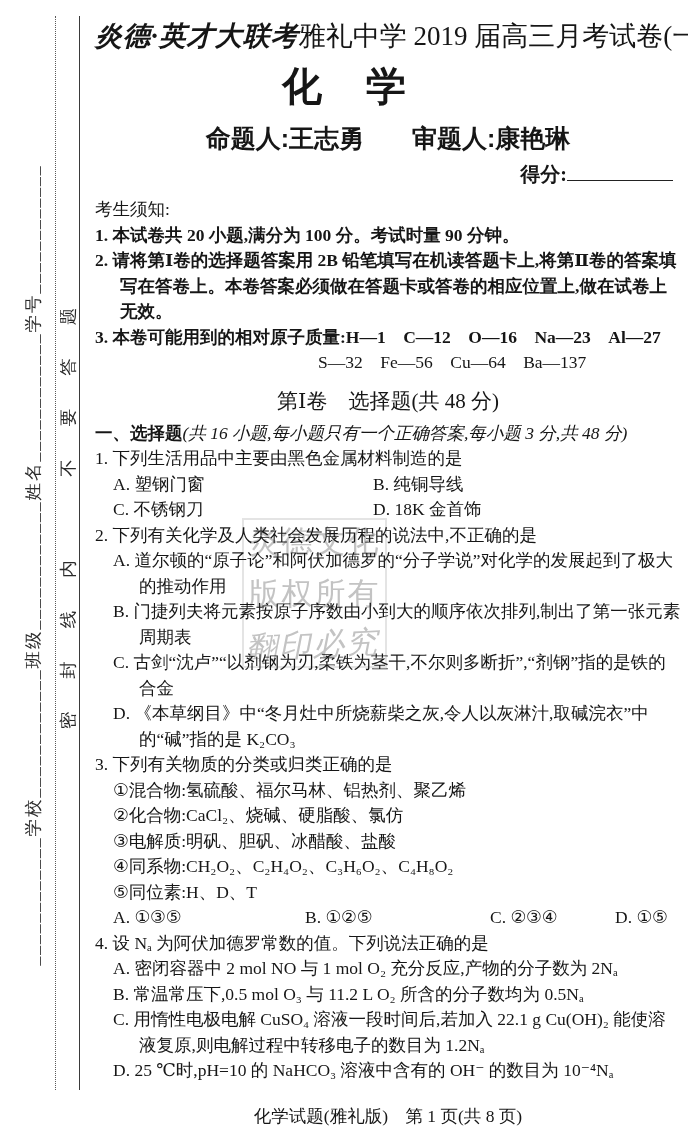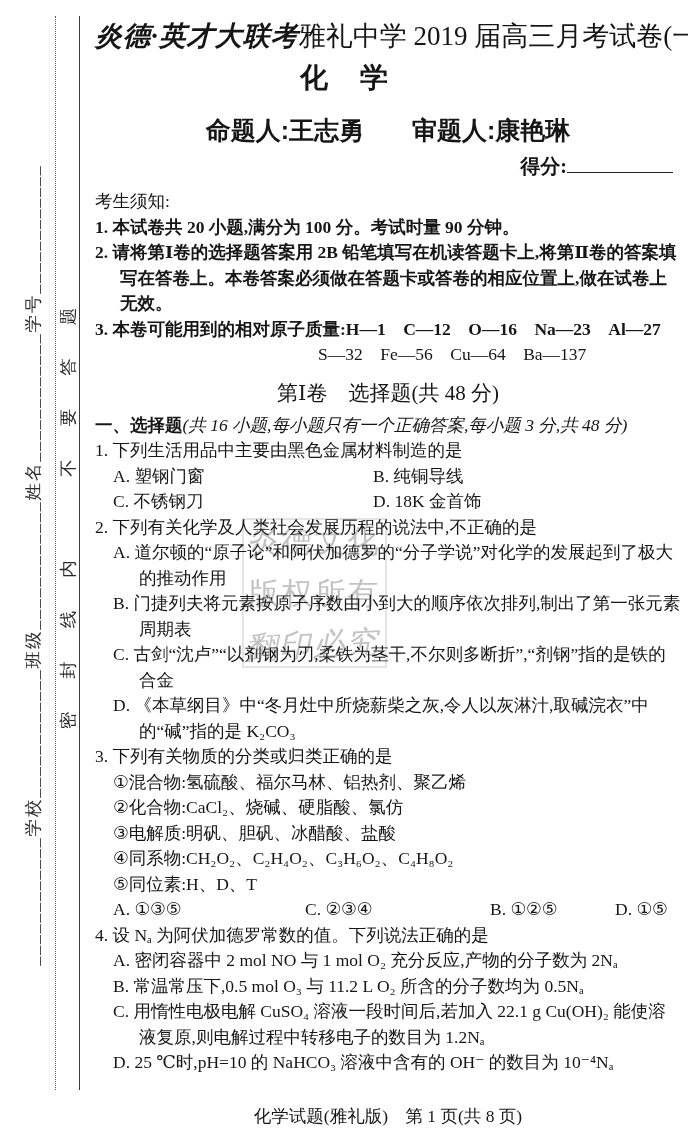--- a/index.html
+++ b/index.html
@@ -31,21 +31,21 @@
     display:flex;flex-direction:column;justify-content:space-between;align-items:center;
     padding:6px 10px;z-index:0;
   }
   .wm-line{font-size:31px;color:#c3c3c3;letter-spacing:2px;line-height:1;white-space:nowrap;}
   .wm-skew{transform:skewX(-14deg) rotate(-3deg);}
 
   
   .content{position:absolute;left:95px;top:18px;width:586px;z-index:1;}
   .h1{font-size:27px;white-space:nowrap;line-height:36px;}
   .h1 .series{font-weight:bold;font-style:italic;letter-spacing:1px;}
-  .subject{font-size:28px;font-weight:bold;text-align:center;position:relative;left:-43px;margin-top:1px;line-height:46px;letter-spacing:2px;}
+  .subject{font-size:40px;font-weight:bold;text-align:center;position:relative;left:-43px;margin-top:9px;line-height:46px;letter-spacing:2px;}
   .persons{display:flex;justify-content:center;gap:48px;font-size:25px;font-weight:bold;margin-top:13px;line-height:32px;}
   .score-row{margin-top:7px;text-align:right;padding-right:8px;font-size:20px;font-weight:bold;line-height:27px;font-family:Liberation Serif, serif;}
   .score-blank{display:inline-block;width:106px;height:4px;border-bottom:1.8px solid #222;vertical-align:baseline;}
 
   .body-text{font-size:17.5px;line-height:25.5px;}
   .notice-title{margin-top:9px;}
   .notice-item{padding-left:25px;text-indent:-25px;font-weight:bold;}
   .masses-line2{padding-left:223px;}
 
   .sec-title{text-align:center;font-size:21px;font-weight:normal;margin:10px 0 5px 0;line-height:30px;}
@@ -118,22 +118,22 @@
   <div class="body-text opt">D. 《本草纲目》中“冬月灶中所烧薪柴之灰,令人以灰淋汁,取碱浣衣”中的“碱”指的是 K₂CO₃</div>
 
   <div class="body-text stem">3. 下列有关物质的分类或归类正确的是</div>
   <div class="body-text subitem">①混合物:氢硫酸、福尔马林、铝热剂、聚乙烯</div>
   <div class="body-text subitem">②化合物:CaCl₂、烧碱、硬脂酸、氯仿</div>
   <div class="body-text subitem">③电解质:明矾、胆矾、冰醋酸、盐酸</div>
   <div class="body-text subitem">④同系物:CH₂O₂、C₂H₄O₂、C₃H₆O₂、C₄H₈O₂</div>
   <div class="body-text subitem">⑤同位素:H、D、T</div>
   <div class="body-text opt-row4">
     <span>A. ①③⑤</span>
+    <span>B. ①②⑤</span>
     <span>C. ②③④</span>
-    <span>B. ①②⑤</span>
     <span>D. ①⑤</span>
   </div>
 
   <div class="body-text stem">4. 设 Nₐ 为阿伏加德罗常数的值。下列说法正确的是</div>
   <div class="body-text opt">A. 密闭容器中 2 mol NO 与 1 mol O₂ 充分反应,产物的分子数为 2Nₐ</div>
   <div class="body-text opt">B. 常温常压下,0.5 mol O₃ 与 11.2 L O₂ 所含的分子数均为 0.5Nₐ</div>
   <div class="body-text opt">C. 用惰性电极电解 CuSO₄ 溶液一段时间后,若加入 22.1 g Cu(OH)₂ 能使溶液复原,则电解过程中转移电子的数目为 1.2Nₐ</div>
   <div class="body-text opt">D. 25 ℃时,pH=10 的 NaHCO₃ 溶液中含有的 OH⁻ 的数目为 10⁻⁴Nₐ</div>
 
 </div>

